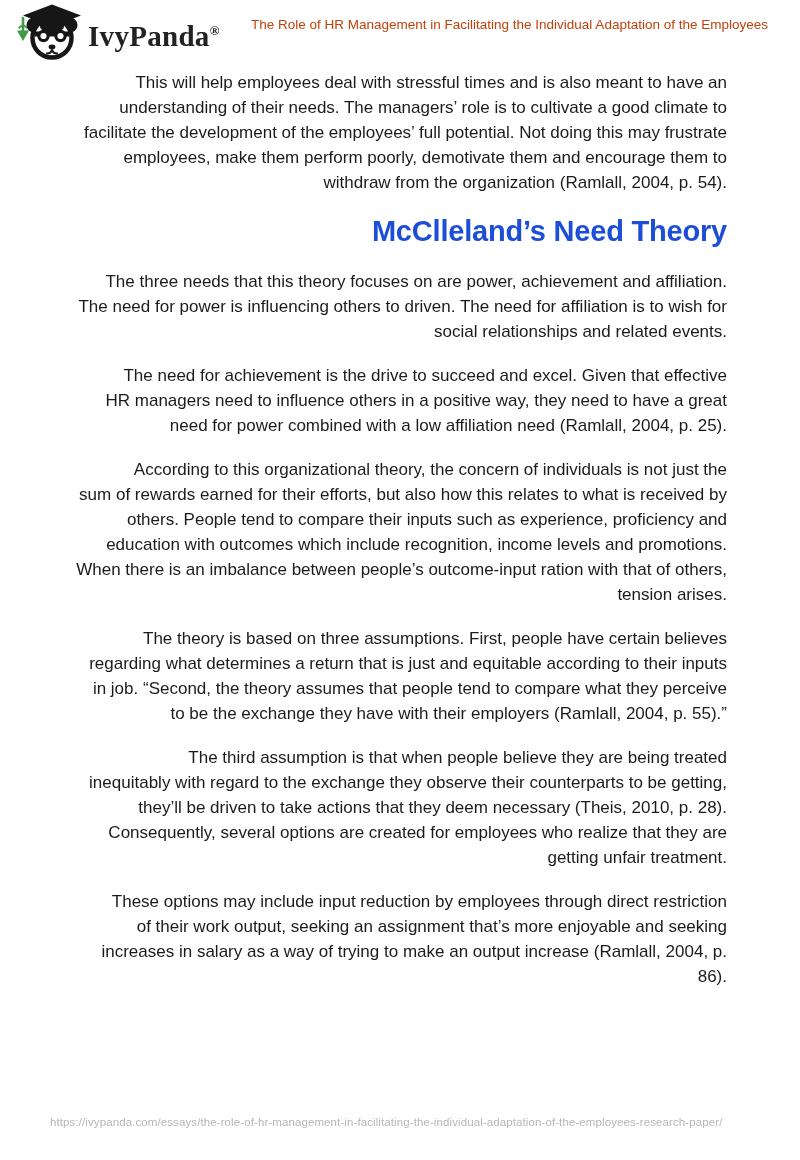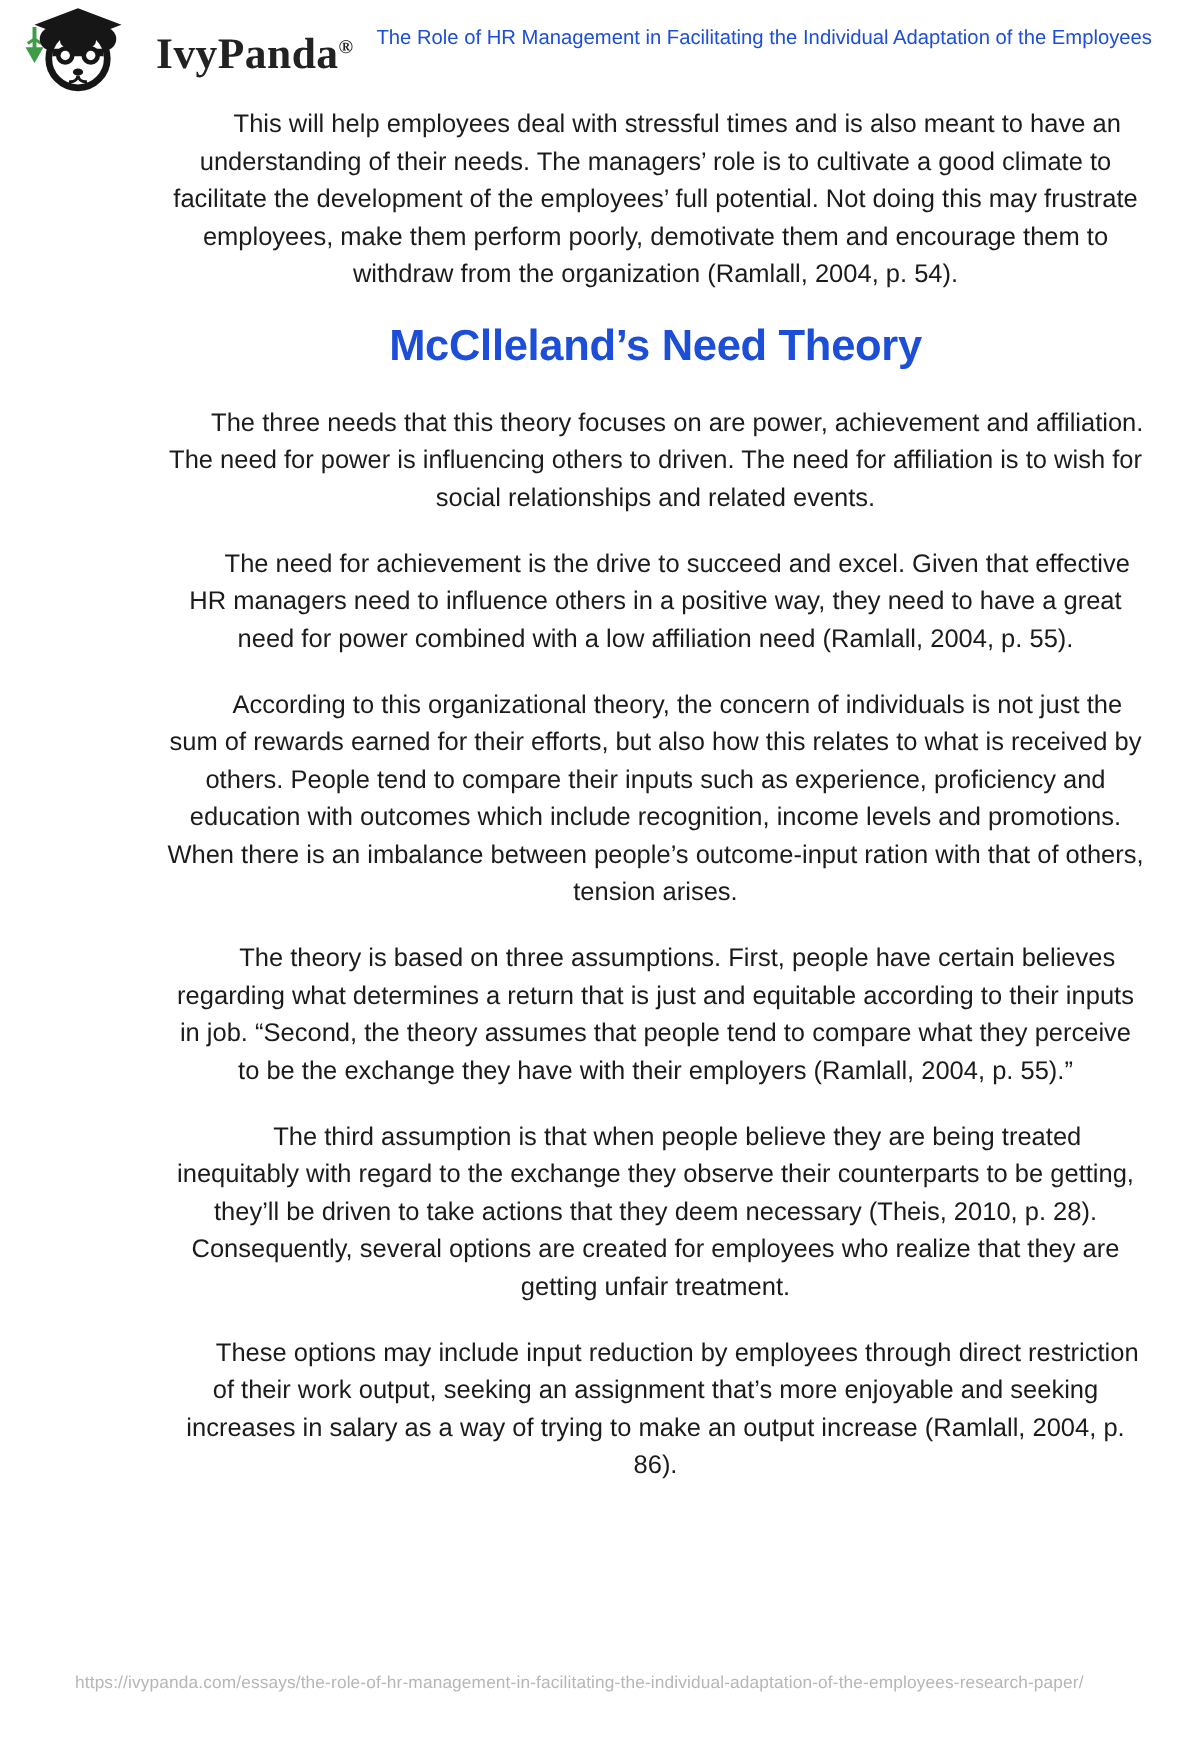--- a/index.html
+++ b/index.html
@@ -9,30 +9,30 @@
     position:relative; overflow:hidden;
     font-family:"Liberation Sans", sans-serif;
     color:#1b1b1b;
   }
   .header { position:absolute; top:0; left:0; width:800px; height:64px; background:#fff; }
   .logo { position:absolute; left:12px; top:2px; display:flex; align-items:center; }
   .logo-icon { width:70px; height:58px; display:block; }
   .logo-text {
     font-family:"Liberation Serif", serif;
     font-weight:bold; font-size:29px; color:#222; letter-spacing:0.3px;
-    margin-left:22px; line-height:58px;
+    margin-left:6px; line-height:58px;
   }
   .logo-reg { font-size:13px; vertical-align:super; font-weight:bold; }
   .doc-title {
     position:absolute; top:17px; right:32px;
-    font-size:13.5px; color:#1d4ed8; white-space:nowrap;
+    font-size:13.5px; color:#c2410c; white-space:nowrap;
   }
   .content {
     position:absolute; top:70px; left:75px; width:652px;
-    font-size:17px; line-height:25px; text-align:center;margin-left:36px;
+    font-size:17px; line-height:25px; text-align:right;
   }
   .content p { text-indent:29px; margin:0 0 19px 0; }
   .content h2 {
     font-family:"Liberation Sans", sans-serif;
     font-size:29px; line-height:34px; letter-spacing:-0.2px;
     color:#1d4ed8; margin:16px 0 21px 0; font-weight:bold;
   }
   .footer-url {
     position:absolute; left:50px; top:1116px;
     font-size:11.5px; color:#b6b6b6; letter-spacing:0.1px; white-space:nowrap;
@@ -69,20 +69,20 @@
     </svg>
     <span class="logo-text"><span>IvyPanda</span><sup class="logo-reg">®</sup></span>
   </div>
   <div class="doc-title">The Role of HR Management in Facilitating the Individual Adaptation of the Employees</div>
 </div>
 
 <div class="content">
   <p>This will help employees deal with stressful times and is also meant to have an understanding of their needs. The managers’ role is to cultivate a good climate to facilitate the development of the employees’ full potential. Not doing this may frustrate employees, make them perform poorly, demotivate them and encourage them to withdraw from the organization (Ramlall, 2004, p. 54).</p>
   <h2>McClleland’s Need Theory</h2>
   <p>The three needs that this theory focuses on are power, achievement and affiliation. The need for power is influencing others to driven. The need for affiliation is to wish for social relationships and related events.</p>
-  <p>The need for achievement is the drive to succeed and excel. Given that effective HR managers need to influence others in a positive way, they need to have a great need for power combined with a low affiliation need (Ramlall, 2004, p. 55).</p>
+  <p>The need for achievement is the drive to succeed and excel. Given that effective HR managers need to influence others in a positive way, they need to have a great need for power combined with a low affiliation need (Ramlall, 2004, p. 25).</p>
   <p>According to this organizational theory, the concern of individuals is not just the sum of rewards earned for their efforts, but also how this relates to what is received by others. People tend to compare their inputs such as experience, proficiency and education with outcomes which include recognition, income levels and promotions. When there is an imbalance between people’s outcome-input ration with that of others, tension arises.</p>
   <p>The theory is based on three assumptions. First, people have certain believes regarding what determines a return that is just and equitable according to their inputs in job. “Second, the theory assumes that people tend to compare what they perceive to be the exchange they have with their employers (Ramlall, 2004, p. 55).”</p>
   <p>The third assumption is that when people believe they are being treated inequitably with regard to the exchange they observe their counterparts to be getting, they’ll be driven to take actions that they deem necessary (Theis, 2010, p. 28). Consequently, several options are created for employees who realize that they are getting unfair treatment.</p>
   <p>These options may include input reduction by employees through direct restriction of their work output, seeking an assignment that’s more enjoyable and seeking increases in salary as a way of trying to make an output increase (Ramlall, 2004, p. 86).</p>
 </div>
 
 <div class="footer-url">https://ivypanda.com/essays/the-role-of-hr-management-in-facilitating-the-individual-adaptation-of-the-employees-research-paper/</div>
 
 </body></html>

